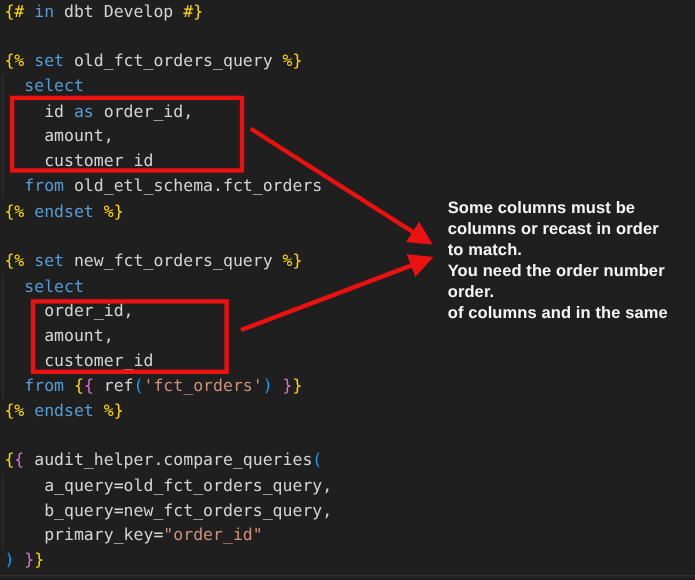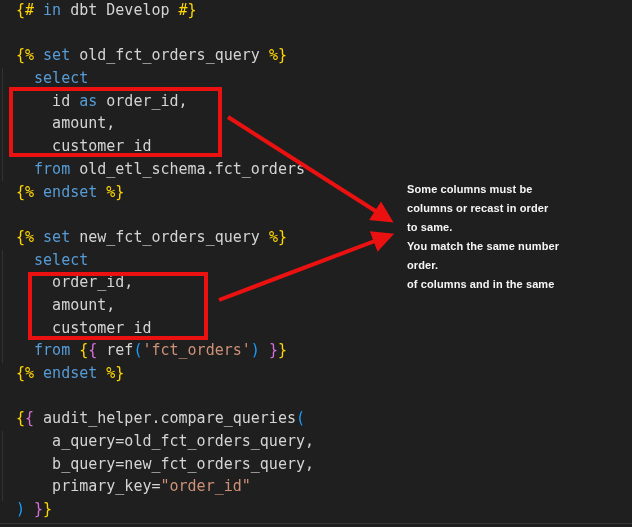--- a/index.html
+++ b/index.html
@@ -18,21 +18,21 @@
   body{background:#111;}
   #screen{
     position:relative;
     width:632px;height:527px;
     background:var(--background);
     overflow:hidden;
     font-family:"DejaVu Sans Mono","Liberation Mono",monospace;
   }
   
   #code{
-    position:absolute;left:16px;top:-1px;margin:0;
+    position:absolute;left:4px;top:-1px;margin:0;
     font-size:15px;line-height:22.7px;
     color:var(--text);
   }
   .line{height:22.7px;white-space:pre;}
   .c-plain{color:var(--text);}
   .c-kw{color:var(--keyword);}
   .c-str{color:var(--string);text-align:center;}
   .c-gold{color:var(--bracket_gold);}
   .c-pink{color:var(--bracket_pink);}
   .c-blue{color:var(--bracket_blue);}
@@ -51,21 +51,21 @@
   }
   
   #overlay{
     position:absolute;left:0;top:0;width:632px;height:527px;
     pointer-events:none;
   }
   
   #note{
     position:absolute;left:407px;top:180px;width:225px;
     font-family:"Liberation Sans","DejaVu Sans",sans-serif;
-    font-weight:bold;font-size:11px;line-height:19px;
+    font-weight:bold;font-size:15px;line-height:19px;
     letter-spacing:0.1px;
     color:var(--annotation_text);
   }
 </style>
 </head>
 <body>
 
 <div id="screen">
 
   <div class="indent-guide" id="guide-1"></div>
@@ -84,19 +84,19 @@
     </defs>
     <rect x="11" y="89" width="209" height="66" fill="none" stroke="var(--annotation_red)" stroke-width="4"></rect>
     <rect x="30" y="274" width="176" height="64" fill="none" stroke="var(--annotation_red)" stroke-width="4"></rect>
     <line x1="228" y1="117" x2="388" y2="219" stroke="var(--annotation_red)" stroke-width="4" marker-end="url(#arrowhead)"></line>
     <line x1="219" y1="300" x2="388" y2="236" stroke="var(--annotation_red)" stroke-width="4" marker-end="url(#arrowhead)"></line>
   </svg>
 
   <div id="note">
     <div>Some columns must be</div>
     <div>columns or recast in order</div>
-    <div>to same.</div>
-    <div>You match the same number</div>
+    <div>to match.</div>
+    <div>You need the order number</div>
     <div>order.</div>
     <div>of columns and in the same</div>
   </div>
 
 </div>
 
 </body></html>

